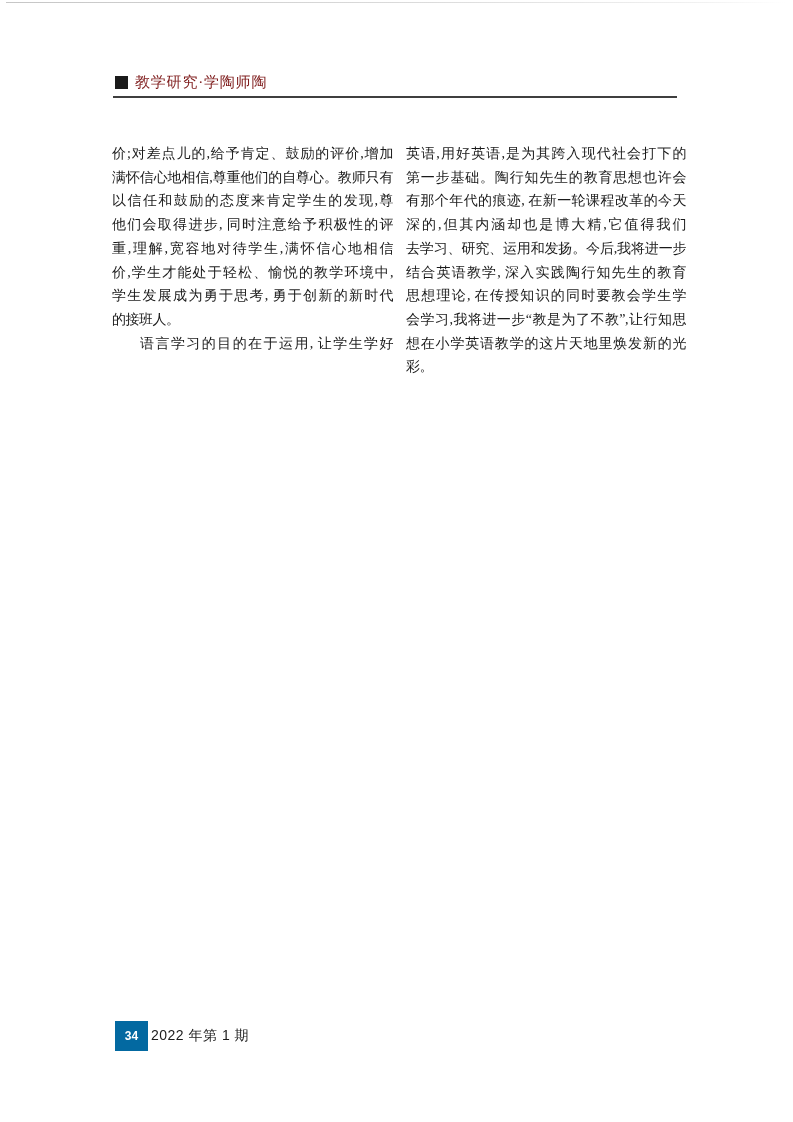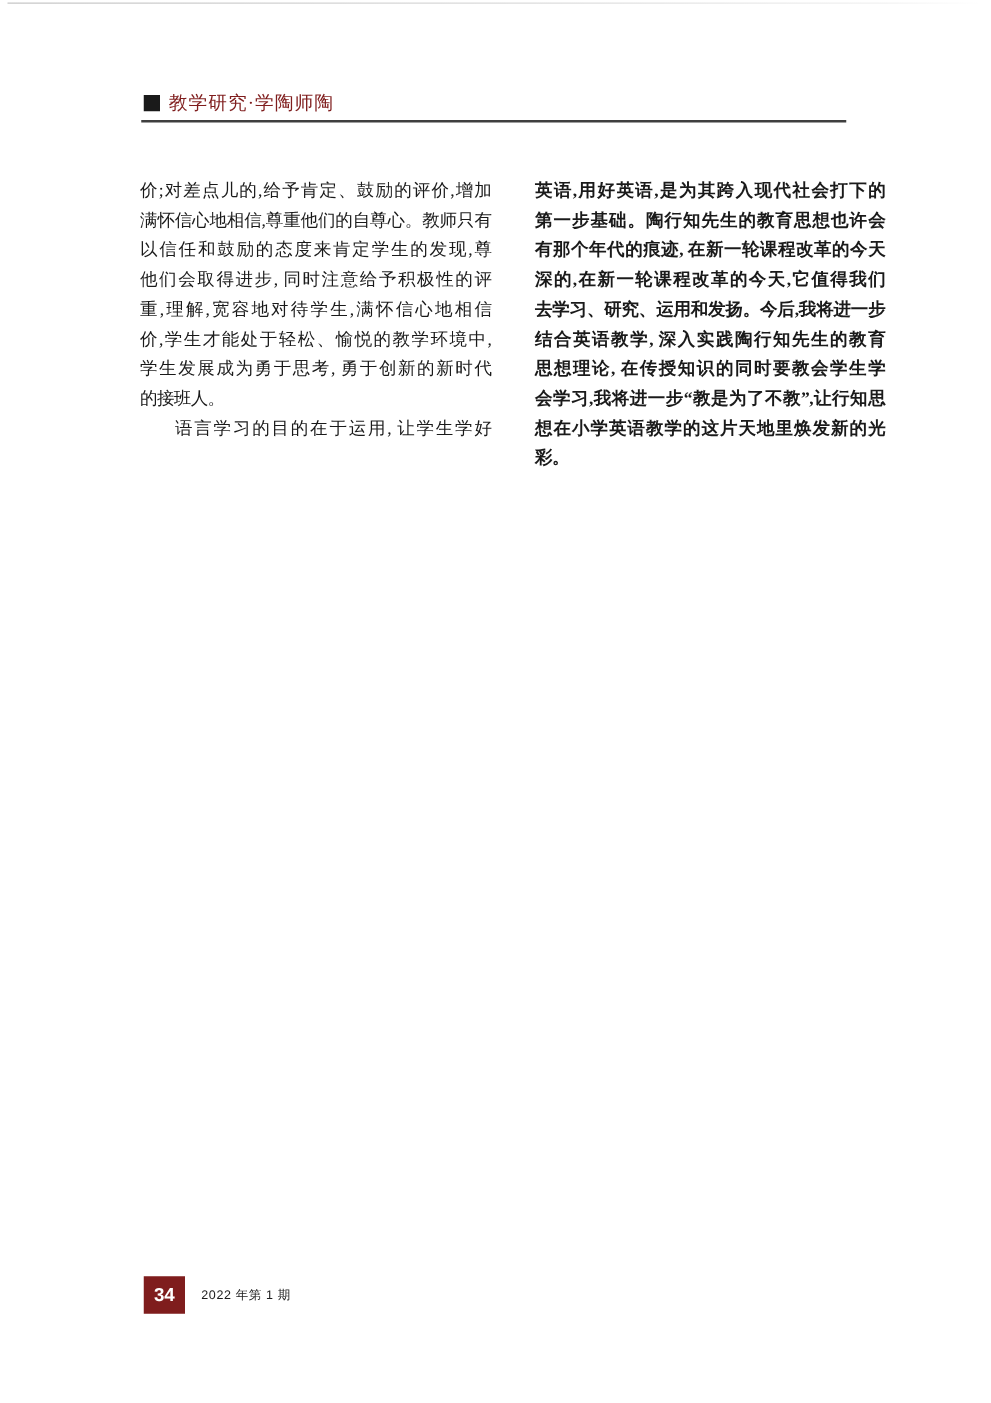--- a/index.html
+++ b/index.html
@@ -60,52 +60,52 @@
   .column {
     position: absolute;
     top: 0;
     font-size: 14px;
     line-height: 23.7px;
     letter-spacing: -0.5px;
     color: #1a1a1a;
     margin-top: 28px;
   }
   .col-left  { left: 112px; width: 281px; }
-  .col-right { left: 428px; width: 280px; font-weight: bold; }
+  .col-right { left: 406px; width: 280px; }
   .line {
     text-align: justify;
     text-align-last: justify;
     overflow: visible;
     white-space: normal;
   }
   .line.para-end { text-align-last: left; }
   .line.indent { text-indent: 28px; }
   .footer {
     position: absolute;
     left: 115px;
     top: 1021px;
     display: flex;
     align-items: center;
   }
   .page-number-badge {
     width: 33px;
     height: 30px;
-    background: #7f1d1d;
+    background: #0369a1;
     color: #ffffff;
     font-family: "Liberation Sans", sans-serif;
-    font-size: 15px;
+    font-size: 12px;
     font-weight: 700;
     display: flex;
     align-items: center;
     justify-content: center;
   }
   .issue-label {
-    margin-left: 13px;
+    margin-left: 3px;
     font-family: "Liberation Sans", sans-serif;
-    font-size: 10px;
+    font-size: 14px;
     font-weight: 500;
     letter-spacing: 0.5px;
     color: #1b1b1b;
     white-space: nowrap;
   }
 </style>
 </head>
 <body>
 
 <div class="page">
@@ -128,21 +128,21 @@
         <div class="line">重,理解,宽容地对待学生,满怀信心地相信</div>
         <div class="line">价,学生才能处于轻松、愉悦的教学环境中,</div>
         <div class="line">学生发展成为勇于思考, 勇于创新的新时代</div>
         <div class="line para-end">的接班人。</div>
         <div class="line indent">语言学习的目的在于运用, 让学生学好</div>
       </div>
     <div class="column col-right">
         <div class="line">英语,用好英语,是为其跨入现代社会打下的</div>
         <div class="line">第一步基础。陶行知先生的教育思想也许会</div>
         <div class="line">有那个年代的痕迹, 在新一轮课程改革的今天</div>
-        <div class="line">深的,在新一轮课程改革的今天,它值得我们</div>
+        <div class="line">深的,但其内涵却也是博大精,它值得我们</div>
         <div class="line">去学习、研究、运用和发扬。今后,我将进一步</div>
         <div class="line">结合英语教学, 深入实践陶行知先生的教育</div>
         <div class="line">思想理论, 在传授知识的同时要教会学生学</div>
         <div class="line">会学习,我将进一步“教是为了不教”,让行知思</div>
         <div class="line">想在小学英语教学的这片天地里焕发新的光</div>
         <div class="line para-end">彩。</div>
       </div>
   </main>
 
   <footer class="footer">

